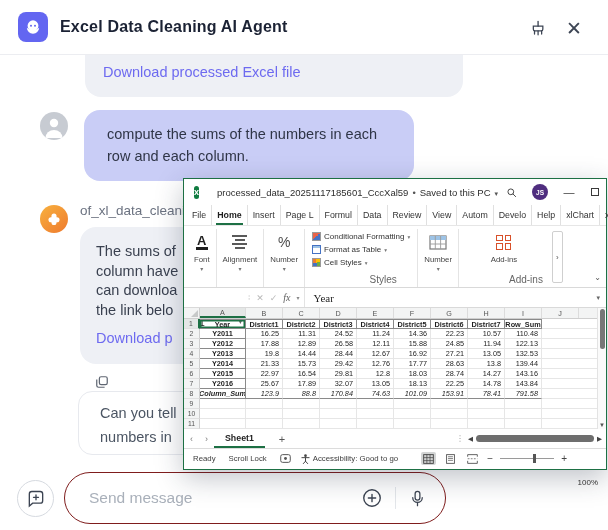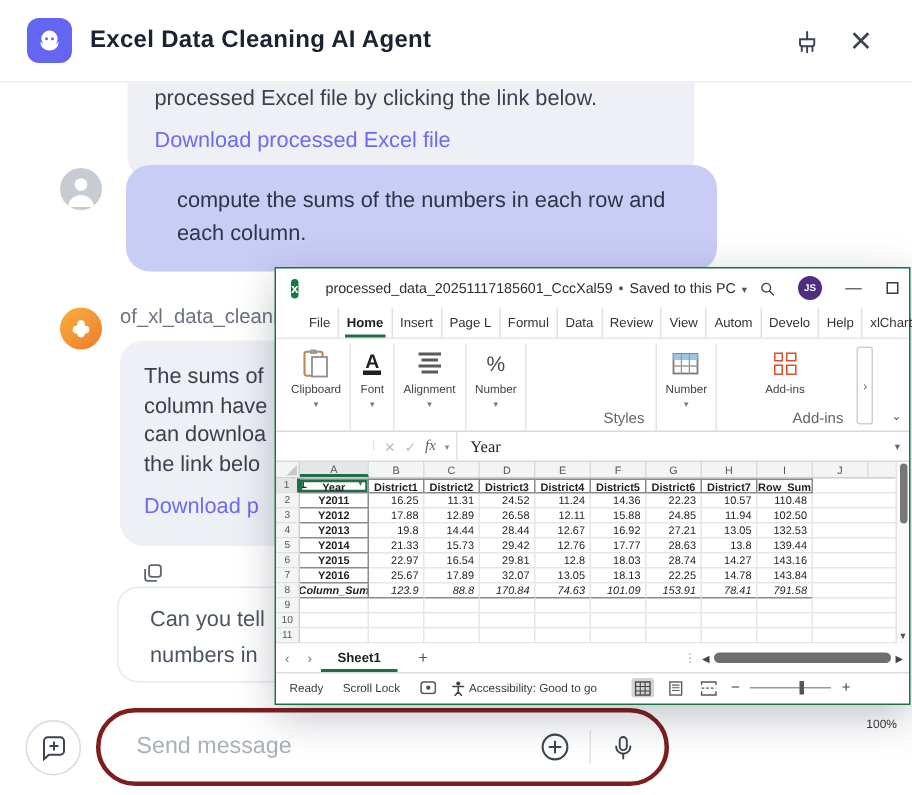--- a/index.html
+++ b/index.html
@@ -20,39 +20,39 @@
   .chat-body { position:absolute; top:0; left:0; right:0; bottom:0; }
 
   .bubble { border-radius:16px; font-size:14.5px; color:#3a4150; line-height:1.55; }
   .bubble-prev { position:absolute; left:85px; top:38px; width:378px; background:#eef0f5; padding:17px 18px 14px; z-index:1; }
   .link { color:#6d6af0; cursor:pointer;text-align:center; }
   .bubble-prev .link { display:inline-block; margin-top:6px; }
 
   .avatar { position:absolute; width:28px; height:28px; border-radius:50%; display:flex;
     align-items:center; justify-content:center; z-index:1; }
   .avatar-user { left:40px; top:112px; background:#c7cbd2; overflow:hidden; }
-  .bubble-user { position:absolute; left:84px; top:110px; width:394px; background:#c9cdf6; padding:13px 34px; color:#2f3547; z-index:1; }
+  .bubble-user { position:absolute; left:84px; top:110px; width:330px; background:#c9cdf6; padding:13px 23px; color:#2f3547; z-index:1; }
 
   .avatar-bot { left:40px; top:205px; background:linear-gradient(140deg,#f8b13e,#ee7a2e); }
   .bot-name { position:absolute; left:80px; top:203px; font-size:13.5px; color:#6b7280; z-index:1; white-space:nowrap; }
   .bubble-bot { position:absolute; left:80px; top:227px; width:290px; background:#eef0f5; padding:15px 16px; z-index:1; }
   .bubble-bot .frag { white-space:nowrap; line-height:19.5px; }
   .bubble-bot .link { display:inline-block; margin-top:7px; white-space:nowrap; }
 
   .copy-btn { position:absolute; left:95px; top:375px; z-index:1; cursor:pointer; }
 
   .suggestion { position:absolute; left:78px; top:391px; width:240px; height:64px; background:#fff;
     border:1px solid #e7e9ee; border-radius:14px; padding:9px 21px; z-index:1; color:#4b5563;
     font-size:14.5px; line-height:24px; cursor:pointer; }
   .suggestion div { white-space:nowrap; }
 
   .composer { position:absolute; left:0; right:0; bottom:0; height:60px; z-index:1; }
   .newchat-btn { position:absolute; left:17px; top:10px; width:37px; height:37px; border-radius:50%;
     border:1px solid #d6dae0; display:flex; align-items:center; justify-content:center; cursor:pointer; background:#fff; }
-  .input-pill { position:absolute; left:64px; top:2px; width:382px; height:52px; border:3px solid #7f1d1d;
+  .input-pill { position:absolute; left:64px; top:2px; width:382px; height:52px; border:1px solid #7f1d1d;
     border-radius:26px; background:#fff; display:flex; align-items:center;gap:12px; }
   .msg-input { border:0; outline:0; flex:1; margin-left:24px; font-size:15.5px; color:#374151;
     font-family:"Liberation Sans",sans-serif; background:transparent; }
   .msg-input::placeholder { color:#a9b0ba; }
   .pill-icons { display:flex; align-items:center; margin-right:18px; }
   .pill-divider { width:1px; height:22px; background:#e3e6ea; margin:0 12px; }
 
   
   .xl { position:absolute; left:183px; top:178px; width:424px; height:292px; background:#fff;
     border:1.5px solid #1d7044; box-shadow:0 8px 26px rgba(30,40,60,.28); z-index:20; color:#303030; }
@@ -62,21 +62,21 @@
   .xl-title { margin-left:18px; font-size:9.5px; color:#2e2e2e; white-space:nowrap; }
   .xl-title .sep { margin:0 4px; color:#555; }
   .xl-title .chev { font-size:7px; color:#555; margin-left:4px; }
   .tb-right { margin-left:auto; display:flex; align-items:center; gap:0; }
   .tb-ico { width:26px; height:20px; display:flex; align-items:center; justify-content:center; cursor:pointer; }
   .js-avatar { width:16px; height:16px; border-radius:50%; background:#4f2d7f; color:#fff; font-size:6.5px;
     font-weight:700; display:flex; align-items:center; justify-content:center; margin:0 8px; }
   .win-glyph { font-size:11px; color:#3a3a3a; }
   .box-glyph { width:8px; height:8px; border:1px solid #3a3a3a; display:block; }
 
-  .xl-tabs { height:21px; display:flex; align-items:stretch; padding-left:17px; font-size:8.8px; color:#333;
+  .xl-tabs { height:21px; display:flex; align-items:stretch; padding-left:3px; font-size:8.8px; color:#333;
     border-bottom:1px solid #e6e6e6; }
   .xtab { display:flex; align-items:center; padding:0 5px; position:relative; cursor:pointer; white-space:nowrap; }
   .xtab + .xtab { border-left:1px solid #e0e0e0; }
   .xtab.active { font-weight:700; color:#1f1f1f; }
   .xtab.active::after { content:""; position:absolute; left:4px; right:4px; bottom:0; height:2.5px; background:#1d7044; }
 
   .xl-ribbon { height:62px; display:flex; align-items:stretch; padding:3px 2px 0 4px; border-bottom:1px solid #d9d9d9; position:relative; }
   .rgroup { display:flex; flex-direction:column; align-items:center; padding:1px 6px 2px; border-right:1px solid #e4e4e4; }
   .rg-icon { height:24px; display:flex; align-items:center; justify-content:center; }
   .rg-label { font-size:7.8px; color:#444; margin-top:1px; white-space:nowrap; }
@@ -159,21 +159,20 @@
   .ztrack { width:54px; height:1px; background:#9a9a9a; position:relative; }
   .zthumb { position:absolute; left:60%; top:-4px; width:3px; height:9px; background:#555; }
   .zoom-pct { font-size:8px; color:#333; min-width:24px; text-align:right;margin-top:47px; }
 </style>
 </head>
 <body>
 
 <div class="chat-body">
 
   <div class="bubble bubble-prev">
-    <div>processed Excel file by clicking the link below.</div>
     <span class="link">Download processed Excel file</span>
   </div>
 
   <div class="avatar avatar-user">
     <svg width="28" height="28" viewBox="0 0 28 28">
       <circle cx="14" cy="11" r="4.2" fill="#fff"></circle>
       <path d="M5.5 26 a8.5 8 0 0 1 17 0 Z" fill="#fff"></path>
     </svg>
   </div>
   <div class="bubble bubble-user">
@@ -295,31 +294,20 @@
         <div class="xtab">Help</div>
         <div class="xtab">xlChart</div>
         <div class="xtab">xlwings</div>
       </div>
 
   </div>
 
   <div class="xl-ribbon">
     <div class="rgroup">
       <div class="rg-icon">
-        <svg width="17" height="20" viewBox="0 0 17 20">
-          <rect x="1" y="2.5" width="12" height="16" rx="1.5" fill="none" stroke="#b78a50" stroke-width="1.4"></rect>
-          <rect x="4.5" y="1" width="5" height="3" rx="1" fill="#9b9b9b"></rect>
-          <rect x="6" y="6" width="10" height="13" fill="#fff" stroke="#8f8f8f" stroke-width="1.2"></rect>
-        </svg>
-      </div>
-      <div class="rg-label">Clipboard</div>
-      <div class="rg-chev">▾</div>
-    </div>
-    <div class="rgroup">
-      <div class="rg-icon">
           <span class="font-A">A</span>
         </div>
       <div class="rg-label">Font</div>
       <div class="rg-chev">▾</div>
     </div>
     <div class="rgroup">
       <div class="rg-icon">
           <span class="align-bars">
             <i></i>
             <i></i>
@@ -331,20 +319,37 @@
       <div class="rg-chev">▾</div>
     </div>
     <div class="rgroup">
       <div class="rg-icon">
           <span class="pct">%</span>
         </div>
       <div class="rg-label">Number</div>
       <div class="rg-chev">▾</div>
     </div>
     <div class="rgroup styles-group">
+      <div id="styles-rows">
+          <div class="style-row">
+            <span class="s-ico s-cf"></span>
+            <span>Conditional Formatting</span>
+            <span class="chev">▾</span>
+          </div>
+          <div class="style-row">
+            <span class="s-ico s-ft"></span>
+            <span>Format as Table</span>
+            <span class="chev">▾</span>
+          </div>
+          <div class="style-row">
+            <span class="s-ico s-cs"></span>
+            <span>Cell Styles</span>
+            <span class="chev">▾</span>
+          </div>
+        </div>
       <div class="group-label">Styles</div>
     </div>
     <div class="rgroup">
       <div class="rg-icon">
         <svg width="18" height="15" viewBox="0 0 18 15">
           <rect x="1" y="1" width="16" height="13" fill="#fff" stroke="#7a7a7a" stroke-width="1.2"></rect>
           <rect x="1" y="1" width="16" height="4" fill="#9dc3e6"></rect>
           <path d="M1 9 h16 M6.3 1 v13 M11.6 1 v13" stroke="#9a9a9a" stroke-width="0.9"></path>
         </svg>
       </div>
@@ -428,21 +433,21 @@
         <div class="grow">
           <div class="rn">3</div>
           <div class="gc ca hdr">Y2012</div>
           <div class="gc">17.88</div>
           <div class="gc">12.89</div>
           <div class="gc">26.58</div>
           <div class="gc">12.11</div>
           <div class="gc">15.88</div>
           <div class="gc">24.85</div>
           <div class="gc">11.94</div>
-          <div class="gc">102.50</div>
+          <div class="gc">122.13</div>
           <div class="gc fill"></div>
         </div>
         <div class="grow">
           <div class="rn">4</div>
           <div class="gc ca hdr">Y2013</div>
           <div class="gc">19.8</div>
           <div class="gc">14.44</div>
           <div class="gc">28.44</div>
           <div class="gc">12.67</div>
           <div class="gc">16.92</div>

